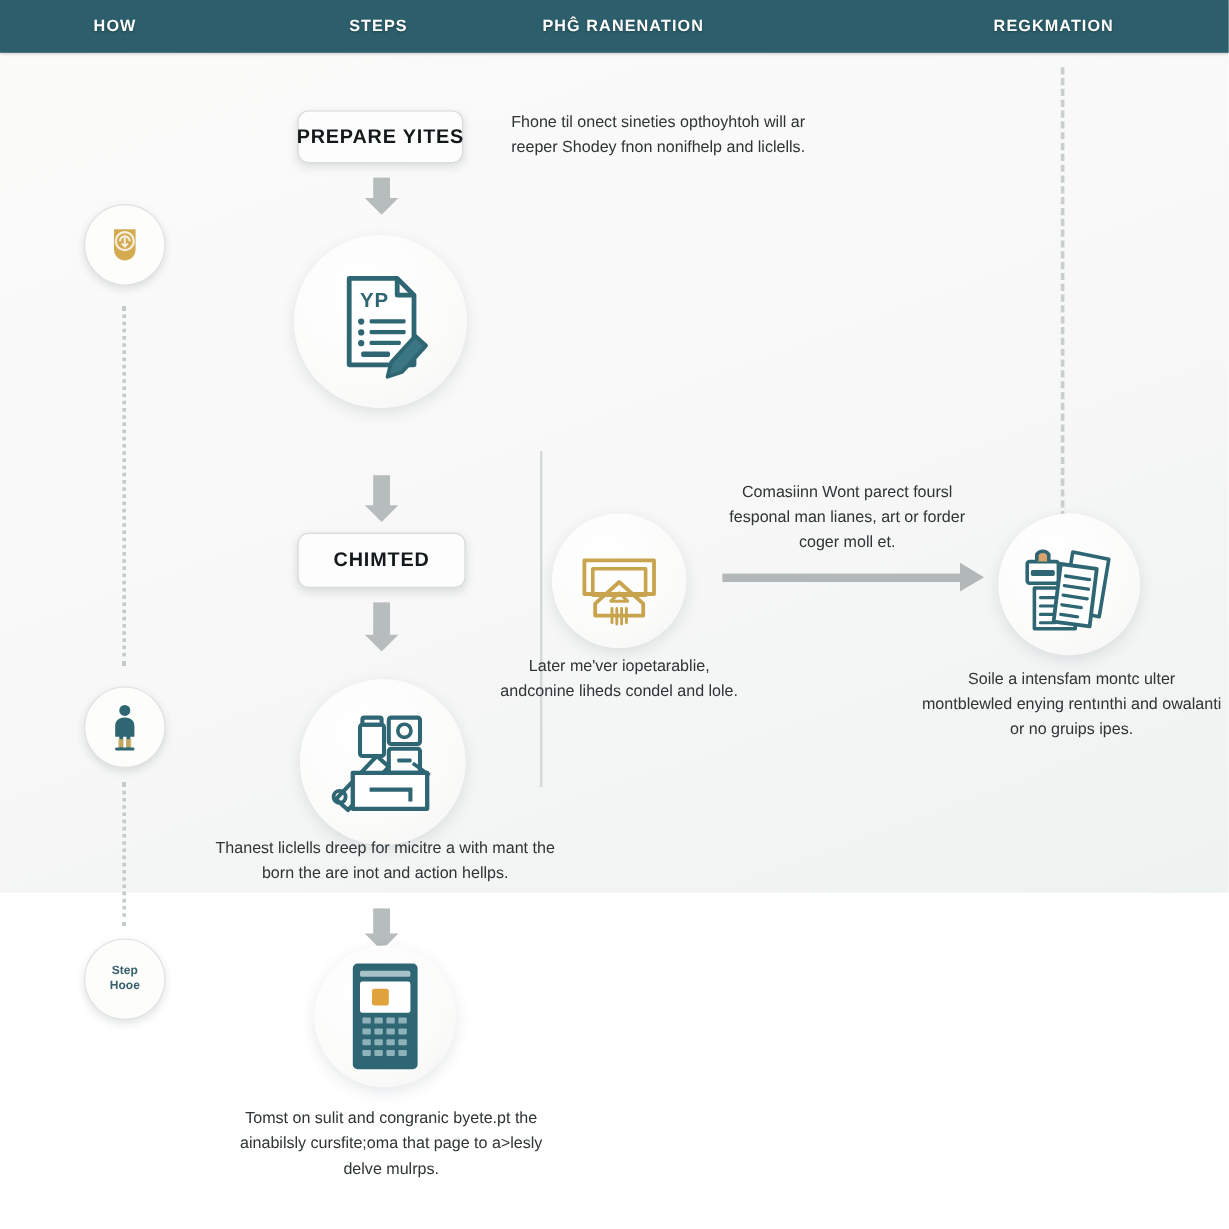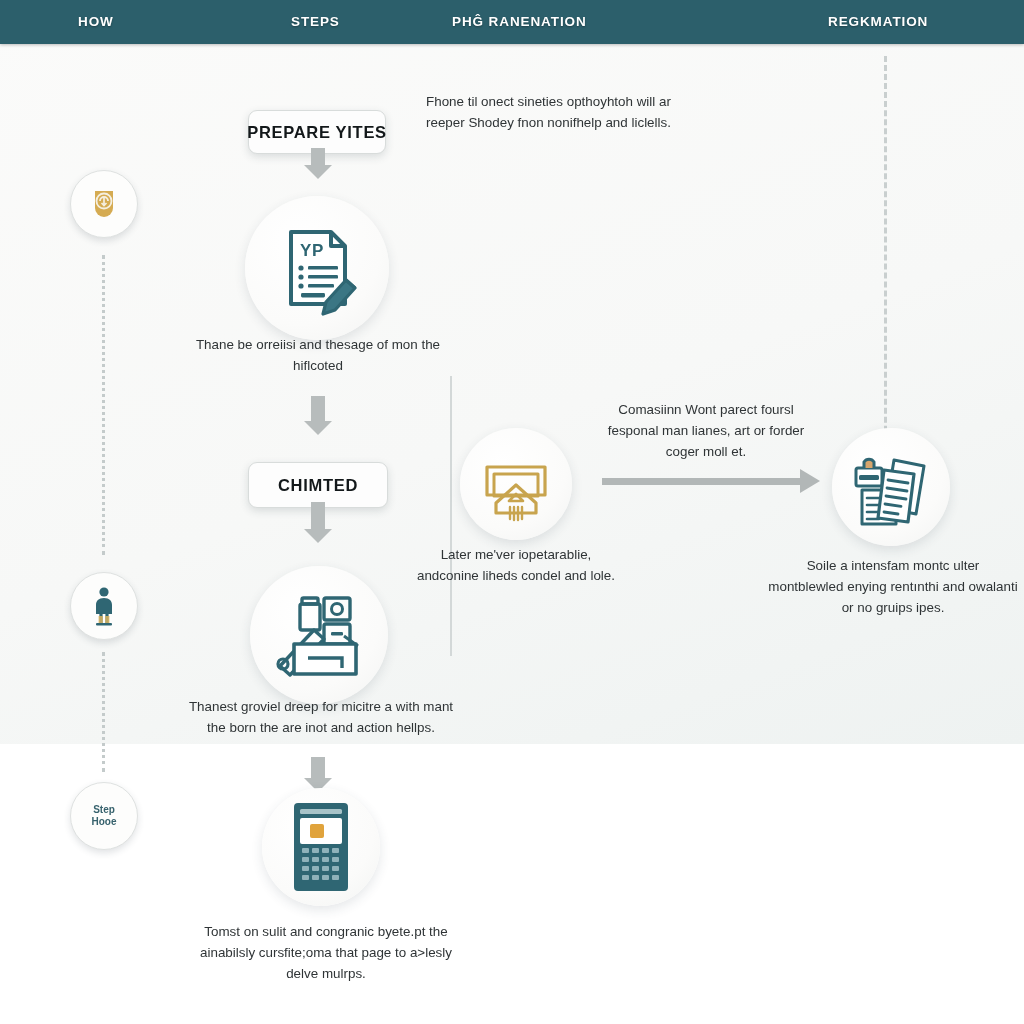--- a/index.html
+++ b/index.html
@@ -61,21 +61,20 @@
     background: #fdfdfd;
     border: 1px solid #d8dcdb;
     border-radius: 9px;
     box-shadow: 0 3px 8px rgba(40,60,70,.15);
     display: flex; align-items: center; justify-content: center;
     color: #13181a;
     font-size: 16.5px;
     font-weight: bold;
     letter-spacing: .7px;
     white-space: nowrap;
-    margin-top: 18px;
   }
   
   .icon-circle {
     position: absolute;
     border-radius: 50%;
     background: radial-gradient(circle at 38% 32%, #ffffff 0%, #fbfbfa 62%, #f2f3f2 100%);
     box-shadow: 0 4px 12px rgba(40,60,70,.12);
     display: flex; align-items: center; justify-content: center;
   }
   
@@ -184,21 +183,20 @@
       <circle cx="32" cy="66" r="2.6" fill="#2f6673"></circle>
       <rect x="39" y="46" width="30" height="3.6" rx="1.2" fill="#2f6673"></rect>
       <rect x="39" y="55" width="30" height="3.6" rx="1.2" fill="#2f6673"></rect>
       <rect x="39" y="64" width="26" height="3.6" rx="1.2" fill="#2f6673"></rect>
       <rect x="32" y="73" width="24" height="4.4" rx="1.4" fill="#2f6673"></rect>
       <path d="M57 82 l20 -22 l9 8 l-20 22 l-12 4 z" fill="#3b7684" stroke="#2f6673" stroke-width="3.2" stroke-linejoin="round"></path>
       <path d="M77 60 l9 8" fill="none" stroke="#2f6673" stroke-width="3.2"></path>
     </svg>
   </div>
 
-  <div class="copy center" style="left:190px; top:335px; width:256px">Thane be orreiisi and thesage of mon the hiflcoted</div>
 
   <div class="v-arrow" style="left:311px; top:396px; height:26px"></div>
 
   <div class="pill" style="left:248px; top:444px; width:138px; height:44px">
     <span>CHIMTED</span>
   </div>
 
   <div class="v-arrow" style="left:311px; top:502px; height:28px"></div>
 
   <div class="icon-circle" style="left:250px; top:566px; width:138px; height:138px">
@@ -210,21 +208,21 @@
       <rect x="52" y="34" width="26" height="20" rx="2" fill="none" stroke="#2f6673" stroke-width="3.4"></rect>
       <rect x="59" y="42" width="12" height="3.4" rx="1.2" fill="#2f6673"></rect>
       <path d="M8 76 l34 -36 l10 9 l-34 36 z" fill="none" stroke="#2f6673" stroke-width="3.4" stroke-linejoin="round"></path>
       <circle cx="11" cy="74" r="5" fill="none" stroke="#2f6673" stroke-width="3.2"></circle>
       <path d="M22 54 h62 v30 h-62 z" fill="#ffffff" stroke="#2f6673" stroke-width="3.6" stroke-linejoin="round"></path>
       <path d="M36 68 h34 v10" fill="none" stroke="#2f6673" stroke-width="3.4"></path>
       <path d="M72 46 l14 10" fill="none" stroke="#2f6673" stroke-width="3"></path>
     </svg>
   </div>
 
-  <div class="copy center" style="left:178px; top:697px; width:286px">Thanest groviel dreep for micitre a with mant the born the are inot and action hellps.</div>
+  <div class="copy center" style="left:178px; top:697px; width:286px">Thanest liclells dreep for micitre a with mant the born the are inot and action hellps.</div>
 
   <div class="v-arrow" style="left:311px; top:757px; height:22px"></div>
 
   <div class="icon-circle" style="left:262px; top:788px; width:118px; height:118px">
     <svg width="62" height="92" viewBox="0 0 62 92">
       <rect x="4" y="2" width="54" height="88" rx="4" fill="#2f6673"></rect>
       <rect x="10" y="8" width="42" height="5" rx="1.6" fill="#a8c3c8"></rect>
       <rect x="10" y="17" width="42" height="26" rx="2" fill="#ffffff"></rect>
       <rect x="20" y="23" width="14" height="14" rx="2" fill="#e0a33c"></rect>
       <g fill="#8fb2ba">

